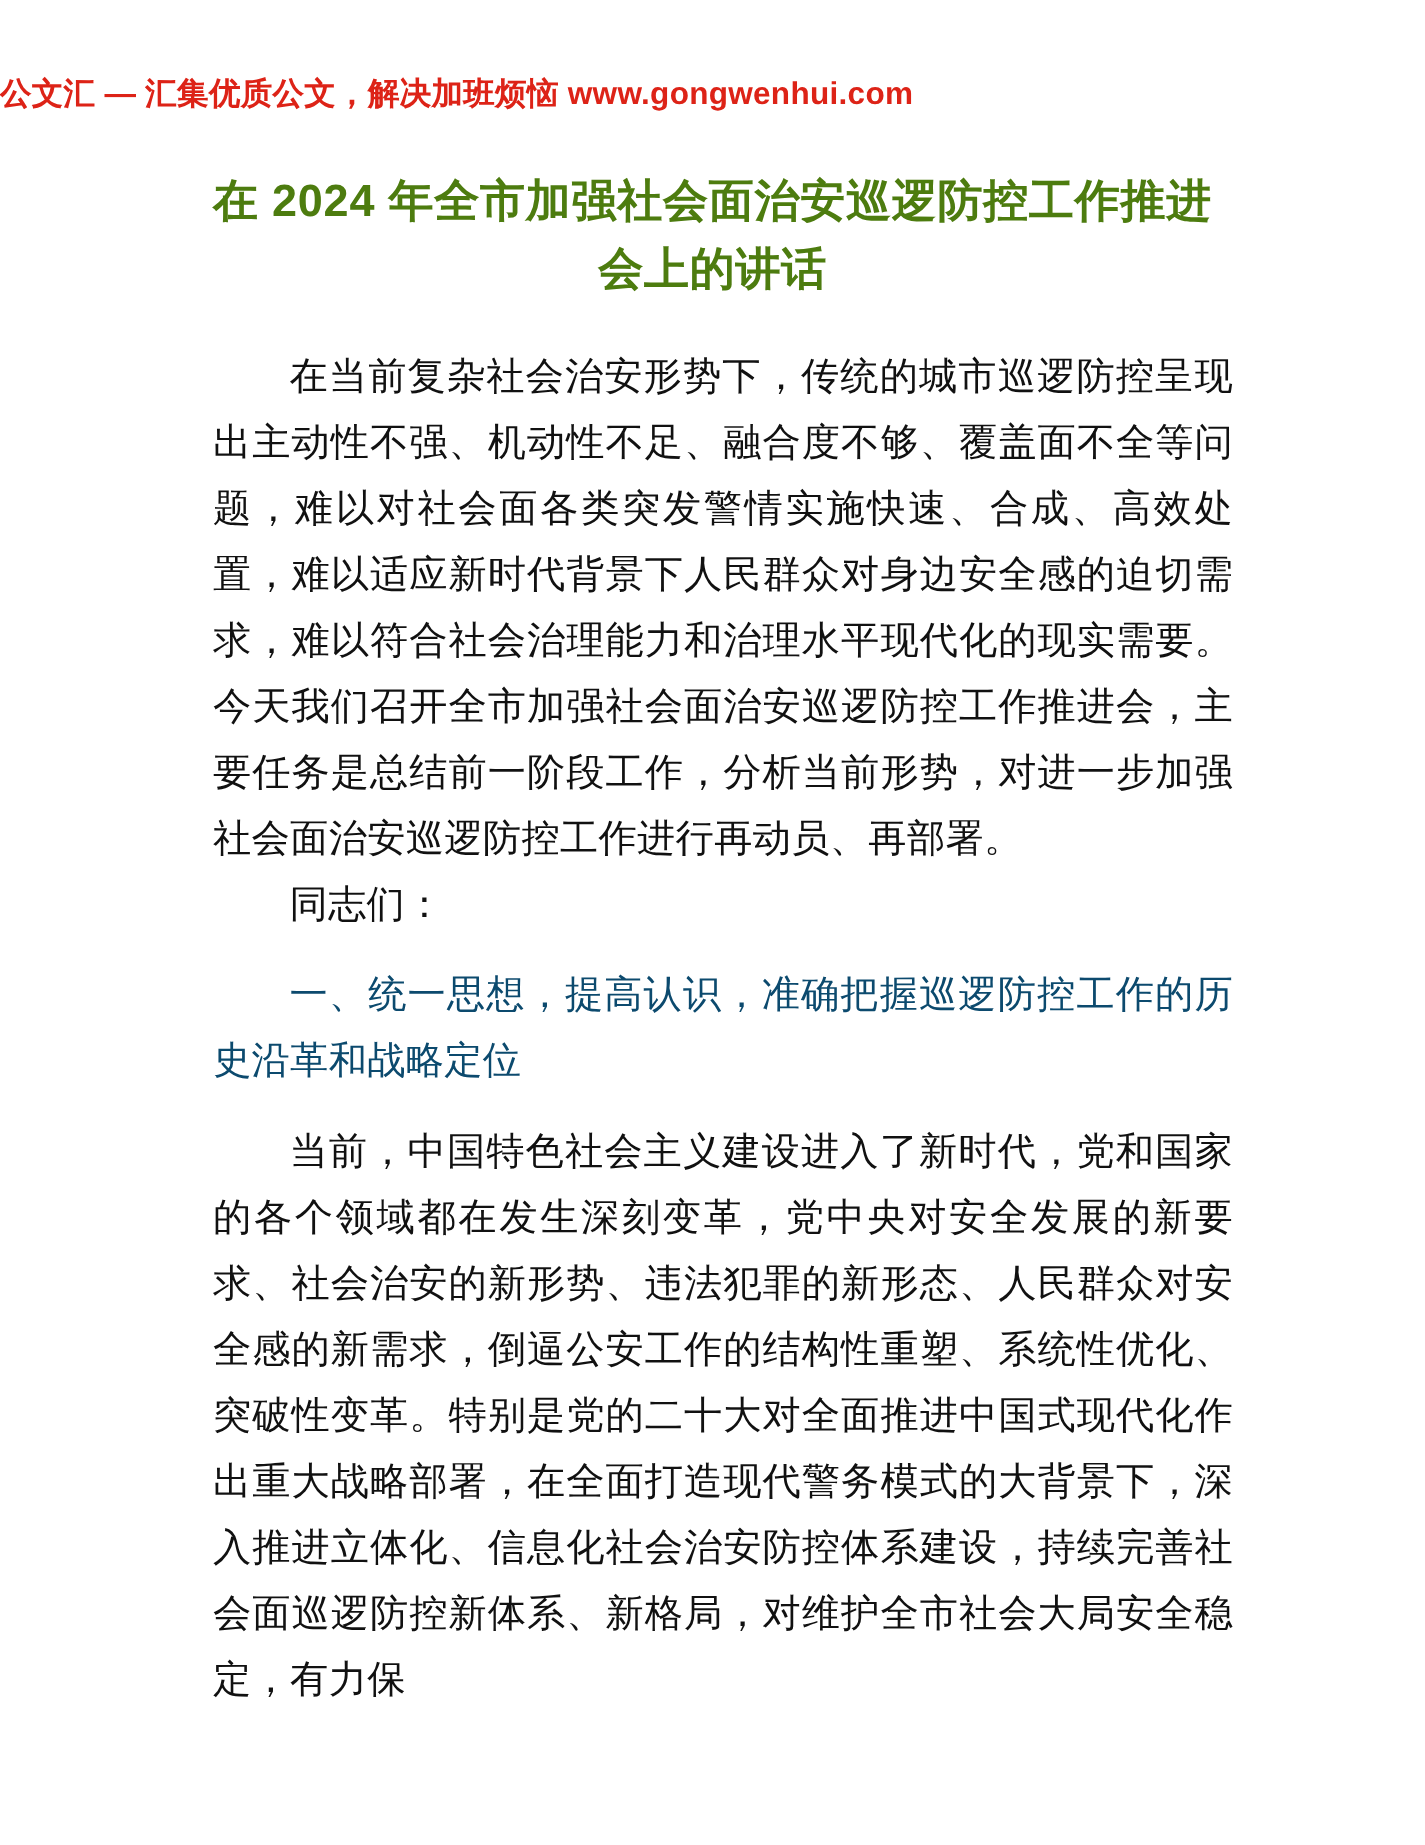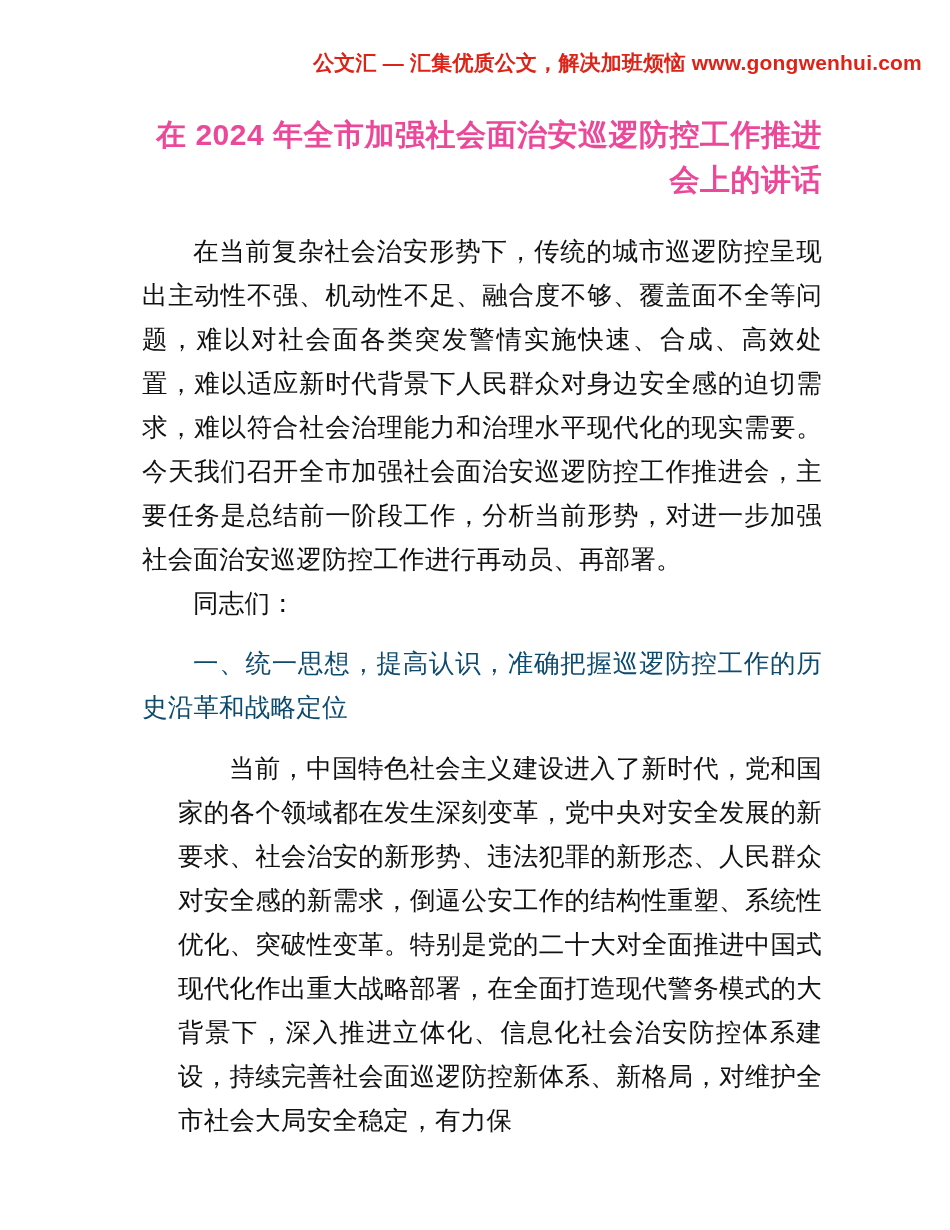--- a/index.html
+++ b/index.html
@@ -23,45 +23,45 @@
     position: relative;
     box-sizing: border-box;
   }
 
   
   .watermark {
     position: absolute;
     top: 48px;
     left: 0;
     width: 922px;
-    text-align: right;
+    text-align: left;
     color: #dd2317;
     font-size: 21px;
     font-weight: 600;
     letter-spacing: 0.2px;
     white-space: nowrap;
     line-height: 30px;
   }
   .watermark .wm-url {
     font-family: "Liberation Sans", sans-serif;
     font-weight: 600;
   }
 
   
   .doc-title {
     position: absolute;
     top: 112px;
     left: 128px;
     width: 694px;
-    text-align: right;
+    text-align: center;
     font-size: 30px;
     font-weight: 600;
     line-height: 45px;
     letter-spacing: 0.5px;
-    color: #ec4899;
+    color: #4d7c0f;
   }
 
   
   .body-area {
     position: absolute;
     top: 212px;
     left: 142px;
     width: 680px;
   }
 
@@ -85,21 +85,21 @@
     margin-top: 17px;
   }
 
   p.para.heading {
     font-weight: 400;
     margin-top: 3px;
     color: #0c4a6e;
   }
 
   
-  p.para:last-child { text-align-last: left; margin-left: 36px; }
+  p.para:last-child { text-align-last: left; }
 </style>
 </head>
 <body>
 
 <div class="page">
 
   <div class="watermark">
     <span>公文汇 — 汇集优质公文，解决加班烦恼</span><span>&nbsp;</span><span class="wm-url">www.gongwenhui.com</span>
   </div>
 

